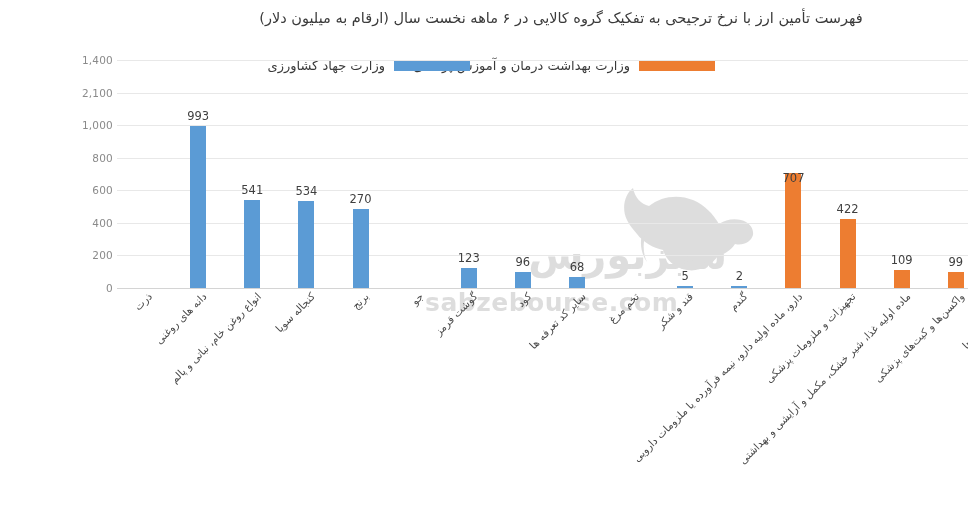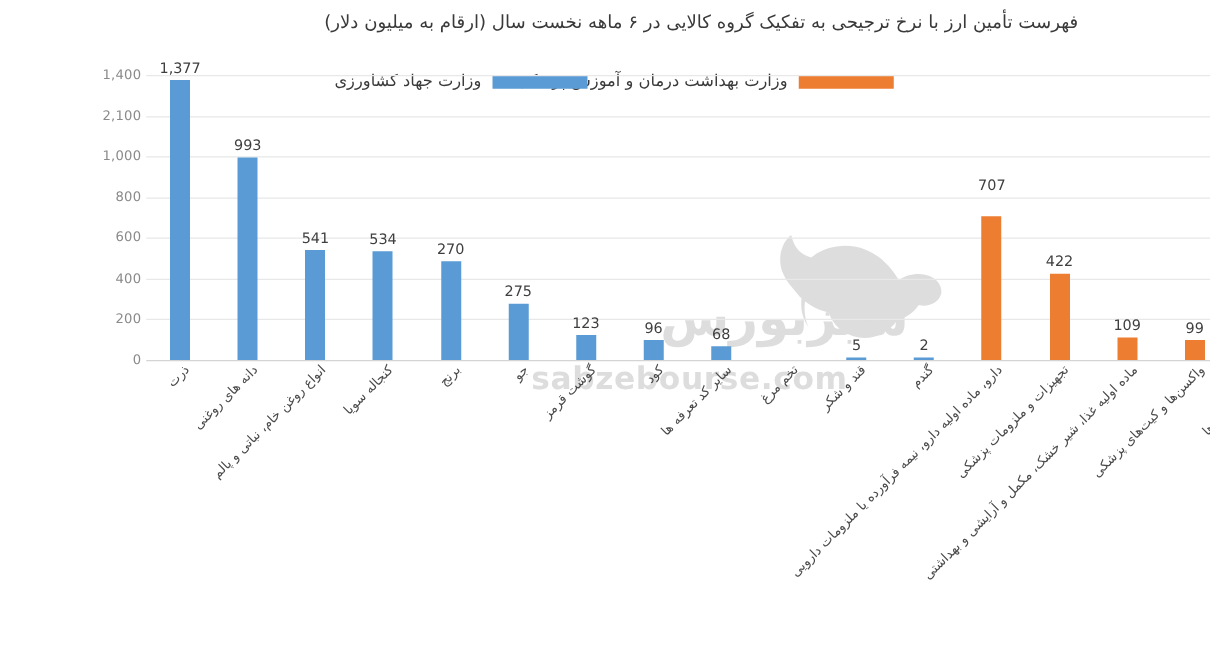--- a/index.html
+++ b/index.html
@@ -227,44 +227,36 @@
       <div class="gridline axis-zero" style="top: 228px;"></div>
       <div class="gridline" style="top: 195.429px;"></div>
       <div class="gridline" style="top: 162.857px;"></div>
       <div class="gridline" style="top: 130.286px;"></div>
       <div class="gridline" style="top: 97.7143px;"></div>
       <div class="gridline" style="top: 65.1429px;"></div>
       <div class="gridline" style="top: 32.5714px;"></div>
       <div class="gridline" style="top: 0px;"></div>
     </div>
   <div id="bars">
-      <div class="bar-slot" style="left: -2.94118px;">
-        <div class="bar-rect" style="height: 224.254px; background: rgb(91, 155, 213);"></div>
-        <div class="bar-value" style="bottom: 227.254px;">1,377</div>
-      </div>
       <div class="bar-slot" style="left: 51.1765px;">
         <div class="bar-rect" style="height: 161.717px; background: rgb(91, 155, 213);"></div>
         <div class="bar-value" style="bottom: 164.717px;">993</div>
       </div>
       <div class="bar-slot" style="left: 105.294px;">
         <div class="bar-rect" style="height: 88.1057px; background: rgb(91, 155, 213);"></div>
         <div class="bar-value" style="bottom: 91.1057px;">541</div>
       </div>
       <div class="bar-slot" style="left: 159.412px;">
         <div class="bar-rect" style="height: 86.9657px; background: rgb(91, 155, 213);"></div>
         <div class="bar-value" style="bottom: 89.9657px;">534</div>
       </div>
       <div class="bar-slot" style="left: 213.529px;">
         <div class="bar-rect" style="height: 79.1486px; background: rgb(91, 155, 213);"></div>
         <div class="bar-value" style="bottom: 82.1486px;">270</div>
       </div>
-      <div class="bar-slot" style="left: 267.647px;">
-        <div class="bar-rect" style="height: 44.7857px; background: rgb(91, 155, 213);"></div>
-        <div class="bar-value" style="bottom: 47.7857px;">275</div>
-      </div>
       <div class="bar-slot" style="left: 321.765px;">
         <div class="bar-rect" style="height: 20.0314px; background: rgb(91, 155, 213);"></div>
         <div class="bar-value" style="bottom: 23.0314px;">123</div>
       </div>
       <div class="bar-slot" style="left: 375.882px;">
         <div class="bar-rect" style="height: 15.6343px; background: rgb(91, 155, 213);"></div>
         <div class="bar-value" style="bottom: 18.6343px;">96</div>
       </div>
       <div class="bar-slot" style="left: 430px;">
         <div class="bar-rect" style="height: 11.0743px; background: rgb(91, 155, 213);"></div>
@@ -273,21 +265,21 @@
       <div class="bar-slot" style="left: 538.235px;">
         <div class="bar-rect" style="height: 2px; background: rgb(91, 155, 213);"></div>
         <div class="bar-value" style="bottom: 5px;">5</div>
       </div>
       <div class="bar-slot" style="left: 592.353px;">
         <div class="bar-rect" style="height: 2px; background: rgb(91, 155, 213);"></div>
         <div class="bar-value" style="bottom: 5px;">2</div>
       </div>
       <div class="bar-slot" style="left: 646.471px;">
         <div class="bar-rect" style="height: 115.14px; background: rgb(237, 125, 49);"></div>
-        <div class="bar-value" style="bottom: 133px;">707</div>
+        <div class="bar-value" style="bottom: 103px;">707</div>
       </div>
       <div class="bar-slot" style="left: 700.588px;">
         <div class="bar-rect" style="height: 68.7257px; background: rgb(237, 125, 49);"></div>
         <div class="bar-value" style="bottom: 71.7257px;">422</div>
       </div>
       <div class="bar-slot" style="left: 754.706px;">
         <div class="bar-rect" style="height: 17.7514px; background: rgb(237, 125, 49);"></div>
         <div class="bar-value" style="bottom: 20.7514px;">109</div>
       </div>
       <div class="bar-slot" style="left: 808.824px;">

